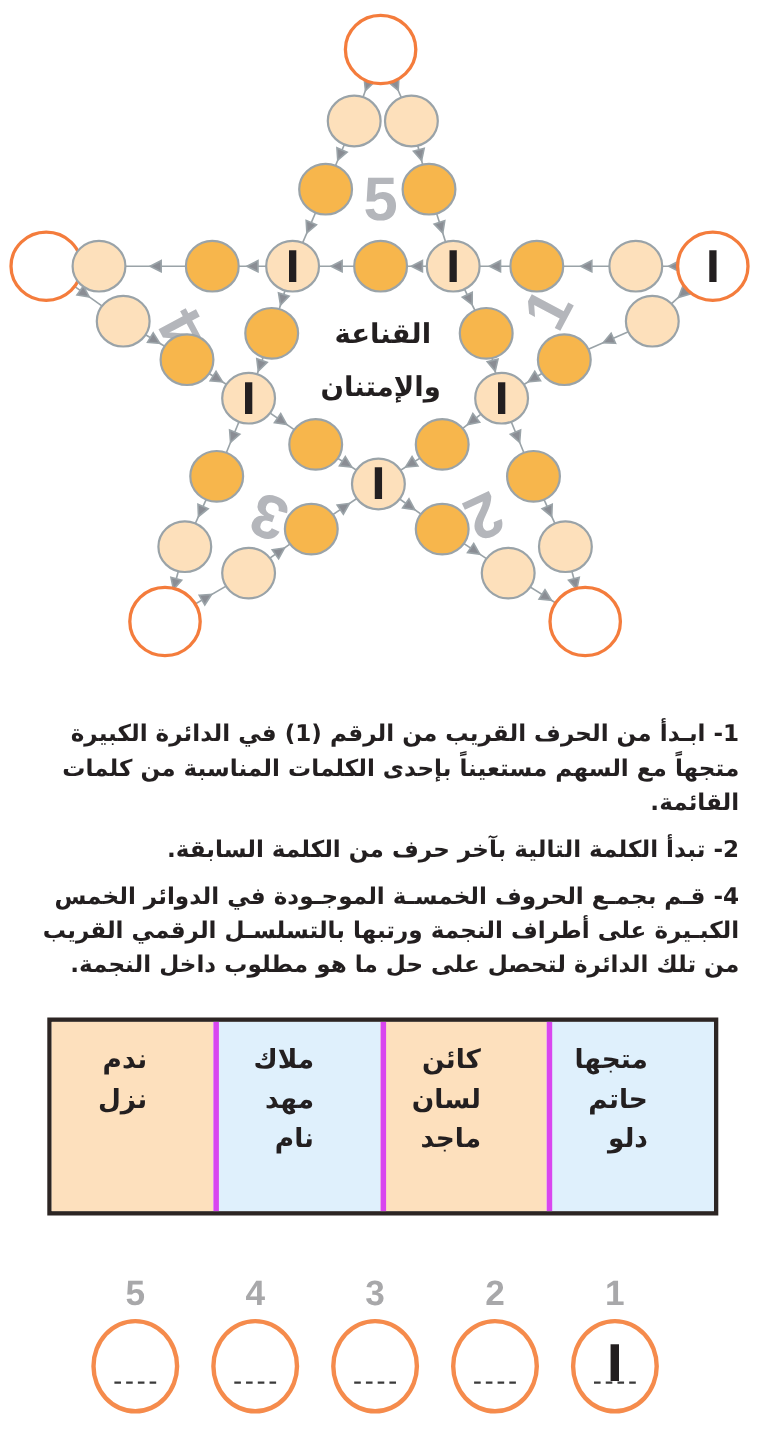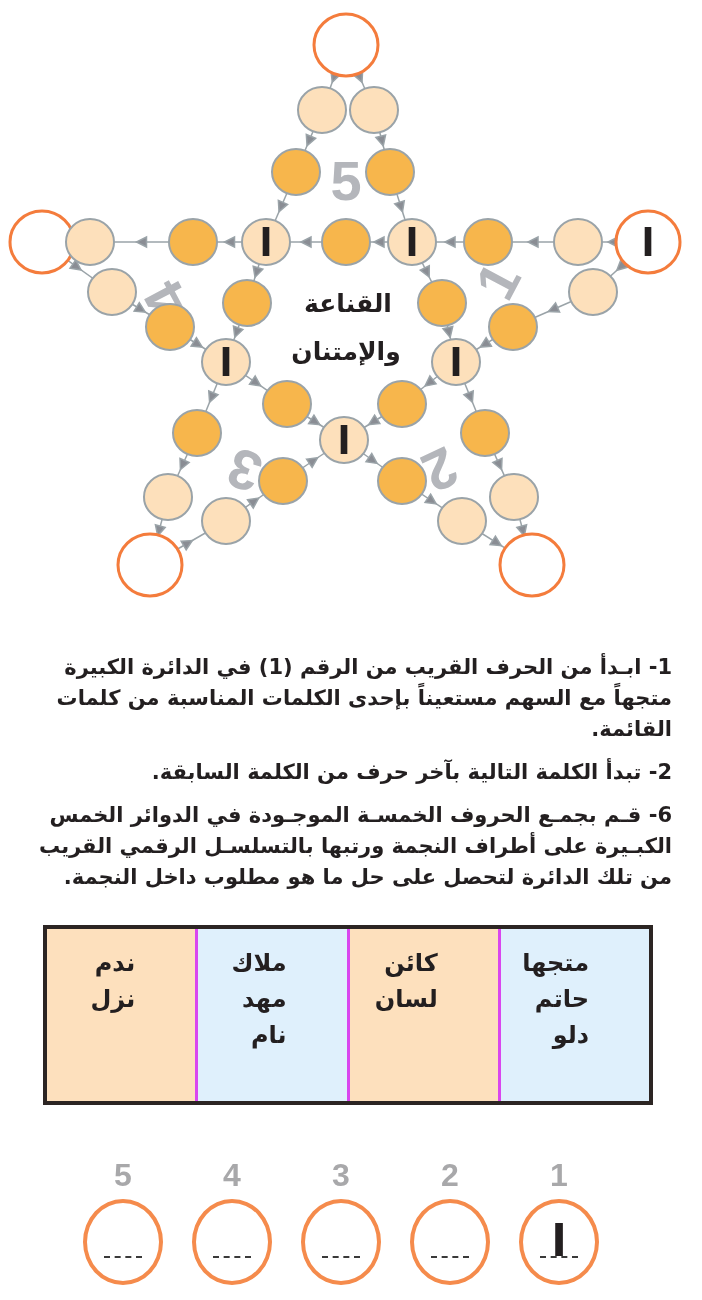--- a/index.html
+++ b/index.html
@@ -3,21 +3,21 @@
 <meta charset="utf-8">
 <style>
   html, body { margin:0; padding:0; background:#ffffff; }
   body { width:702px; height:1300px; position:relative; overflow:hidden; font-family:"DejaVu Sans", sans-serif; }
   #star { position:absolute; left:0; top:0; width:702px; height:610px; }
   .instr { position:absolute; left:20px; top:640px; width:664px; direction:rtl; text-align:right;
            font-family:"DejaVu Sans", sans-serif; font-weight:bold; font-size:21px; line-height:31px; color:#231f20; }
   .instr p { margin:12px; }
   .wordtable { position:absolute; left:43px; top:925px; width:610px; height:180px; border:4px solid #2c2523;
                display:flex; flex-direction:row-reverse; box-sizing:border-box; }
-  .col { flex:1; border-left:3px solid #d946ef; box-sizing:border-box; direction:rtl; padding:16px 0 0 0;
+  .col { flex:1; border-left:5px solid #d946ef; box-sizing:border-box; direction:rtl; padding:16px 0 0 0;
          font-family:"DejaVu Sans", sans-serif; font-weight:bold; font-size:24px; line-height:36px; color:#231f20; }
   .col:last-child { border-left:none; }
   .col.blue { background:#dff0fc; }
   .col.peach { background:#fde0bd; }
   .col .w { padding-right:60px; display:block; }
   .answers { position:absolute; left:80px; top:1155px; width:540px; height:140px; }
   .slot { position:absolute; width:86px; text-align:center; }
   .slot .num { font-family:"Liberation Sans", sans-serif; font-weight:bold; font-size:32px; color:#a8a8aa; height:40px; line-height:40px; }
   .slot .ring { width:80px; height:86px; margin:4px auto 0; border:4px solid #f58b4c; border-radius:50%; box-sizing:border-box; position:relative; }
   .slot .dash { position:absolute; left:17px; right:17px; top:53px; border-top:2px dashed #3a3a3a; }
@@ -166,32 +166,33 @@
     </g>
   <g font-family="DejaVu Sans, sans-serif" font-weight="bold" fill="#231f20" font-size="25" text-anchor="middle" direction="rtl">
     <text x="348" y="312">القناعة</text>
     <text x="346" y="360">والإمتنان</text>
   </g>
 </svg>
 
 <div class="instr">
   <p>1- ابـدأ من الحرف القريب من الرقم (1) في الدائرة الكبيرة متجهاً مع السهم مستعيناً بإحدى الكلمات المناسبة من كلمات القائمة.</p>
   <p>2- تبدأ الكلمة التالية بآخر حرف من الكلمة السابقة.</p>
-  <p>6- قـم بجمـع الحروف الخمسـة الموجـودة في الدوائر الخمس الكبـيرة على أطراف النجمة ورتبها بالتسلسـل الرقمي القريب من تلك الدائرة لتحصل على حل ما هو مطلوب داخل النجمة.</p>
+  <p>4- قـم بجمـع الحروف الخمسـة الموجـودة في الدوائر الخمس الكبـيرة على أطراف النجمة ورتبها بالتسلسـل الرقمي القريب من تلك الدائرة لتحصل على حل ما هو مطلوب داخل النجمة.</p>
 </div>
 
 <div class="wordtable">
   <div class="col blue">
     <span class="w">متجها</span>
     <span class="w">حاتم</span>
     <span class="w">دلو</span>
   </div>
   <div class="col peach">
     <span class="w">كائن</span>
     <span class="w">لسان</span>
+    <span class="w">ماجد</span>
   </div>
   <div class="col blue">
     <span class="w">ملاك</span>
     <span class="w">مهد</span>
     <span class="w">نام</span>
   </div>
   <div class="col peach">
     <span class="w">ندم</span>
     <span class="w">نزل</span>
   </div>

